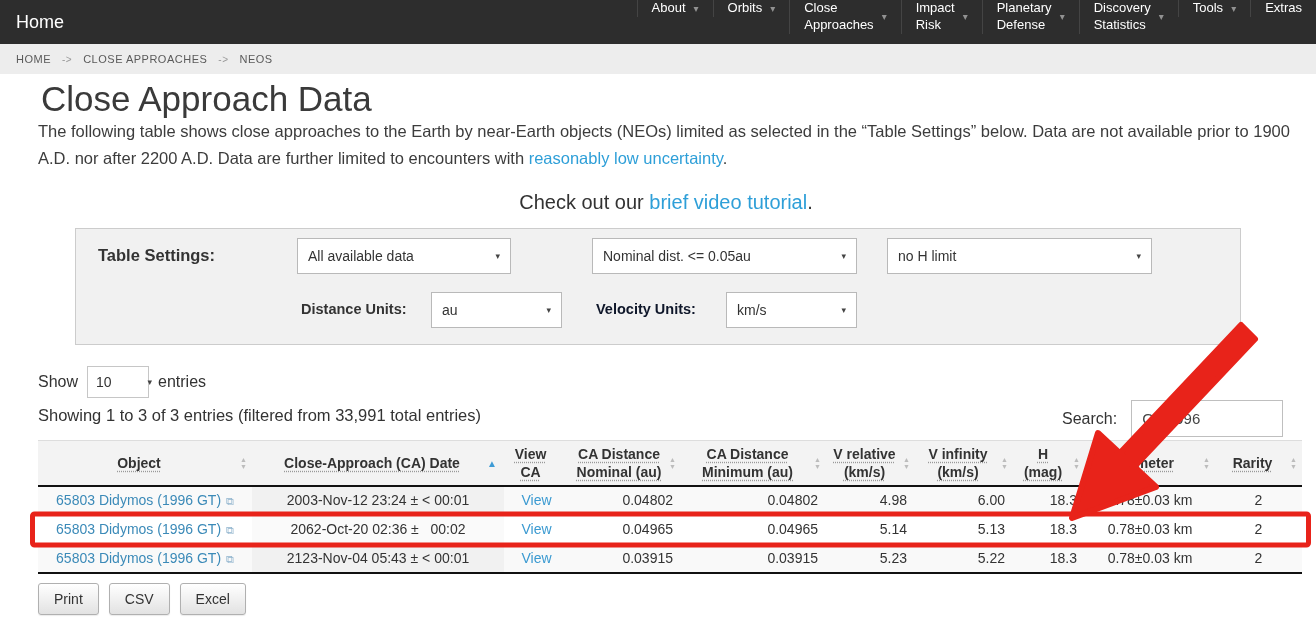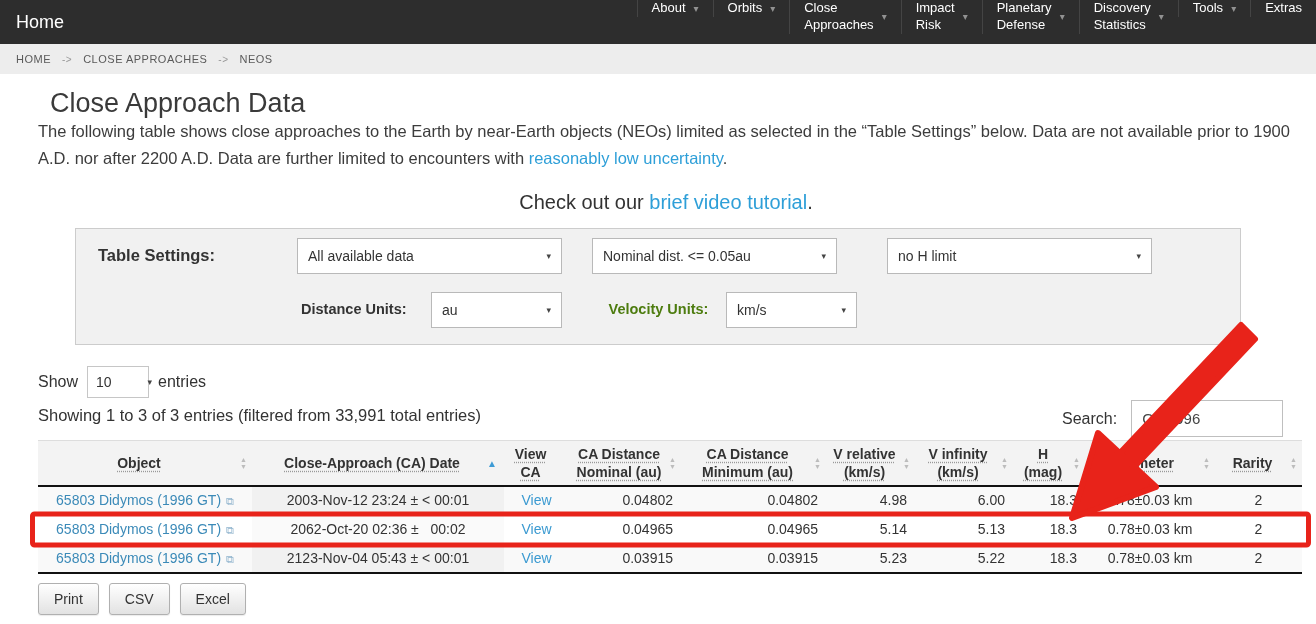--- a/index.html
+++ b/index.html
@@ -19,44 +19,44 @@
     border-left:1px solid #444; color:#fff; font-size:13px; cursor:pointer; }
   .nav-item .lbl { white-space:pre-line; line-height:1.3; }
   .nav-caret { color:#929292; font-size:10px; }
   
   .breadcrumb { position:absolute; top:44px; left:0; width:1316px; height:30px;
     background:#ededed; display:flex; align-items:center; padding-left:16px;
     font-size:11px; letter-spacing:.5px; color:#5a5a5a; gap:11px; }
   .crumb { cursor:pointer; }
   .crumb-sep { color:#999; font-size:10px; }
   
-  .page-title { position:absolute; top:76px; left:38px; margin:12px;
-    font-size:27px; font-weight:400; color:#3a3a3a; }
+  .page-title { position:absolute; top:76px; left:38px; margin:3px;
+    font-size:35px; font-weight:400; color:#3a3a3a; }
   .intro { position:absolute; top:118px; left:38px; width:1254px; margin:0;
     font-size:16.5px; line-height:1.65; color:#3c3c3c; }
   a.content-link { color:#2e9fd8; text-decoration:none; cursor:pointer; }
   .tutorial { position:absolute; top:191px; left:8px; width:1316px;
     text-align:center; font-size:20px; color:#333; }
   
   .settings-panel { position:absolute; top:228px; left:75px; width:1166px;
     height:117px; background:#f1f1f1; border:1px solid #ccc; }
   .settings-label { position:absolute; left:22px; top:17px; font-size:16.5px;
     font-weight:bold; color:#333; }
   .sel { position:absolute; background:#fff; border:1px solid #b9b9b9;
     height:36px; display:flex; align-items:center; justify-content:space-between;
     padding:0 10px; font-size:14px; color:#333; cursor:pointer; }
   .sel-caret { color:#444; font-size:9px; margin-left:8px; }
-  .sel-1 { left:221px; top:9px; width:265px; }
-  .sel-2 { left:516px; top:9px; width:245px; }
+  .sel-1 { left:221px; top:9px; width:214px; }
+  .sel-2 { left:516px; top:9px; width:265px; }
   .sel-3 { left:811px; top:9px; width:265px; }
   .du-label { position:absolute; top:72px; left:225px; width:125px;
     font-size:14.5px; font-weight:bold; color:#333; }
   .du-sel  { left:355px; top:63px; width:131px; }
   .vu-label { position:absolute; top:72px; left:520px; width:125px;
-    text-align:center; font-size:14.5px; font-weight:bold; color:#4d7c0f; }
+    text-align:left; font-size:14.5px; font-weight:bold; color:#0f172a; }
   .vu-sel  { left:650px; top:63px; width:131px; }
   
   .show-row { position:absolute; top:366px; left:38px; display:flex;
     align-items:center; gap:9px; font-size:16px; color:#333; }
   .show-select { position:relative; width:62px; height:32px; background:#fff;
     border:1px solid #c6c6c6; display:flex; align-items:center;
     justify-content:space-between; padding:0 8px; font-size:14px; cursor:pointer;gap:28px; }
   .status-text { position:absolute; top:406px; left:38px; font-size:16.5px; color:#333; }
   .search-group { position:absolute; top:400px; left:1062px; display:flex;
     align-items:center; gap:14px; font-size:16px; color:#333; }

